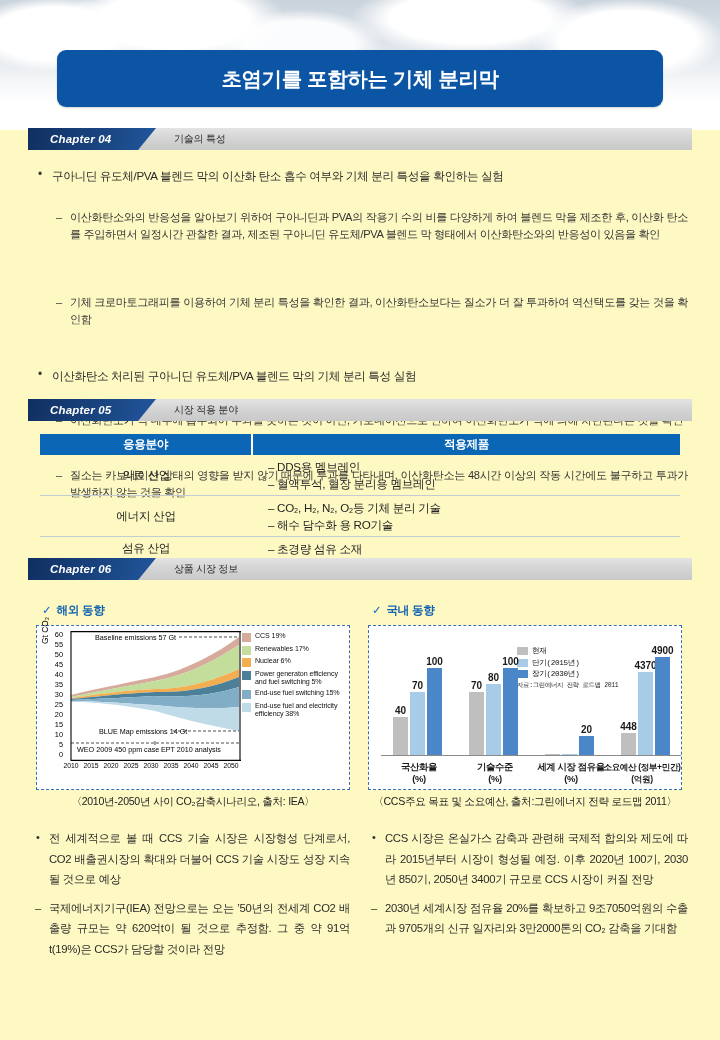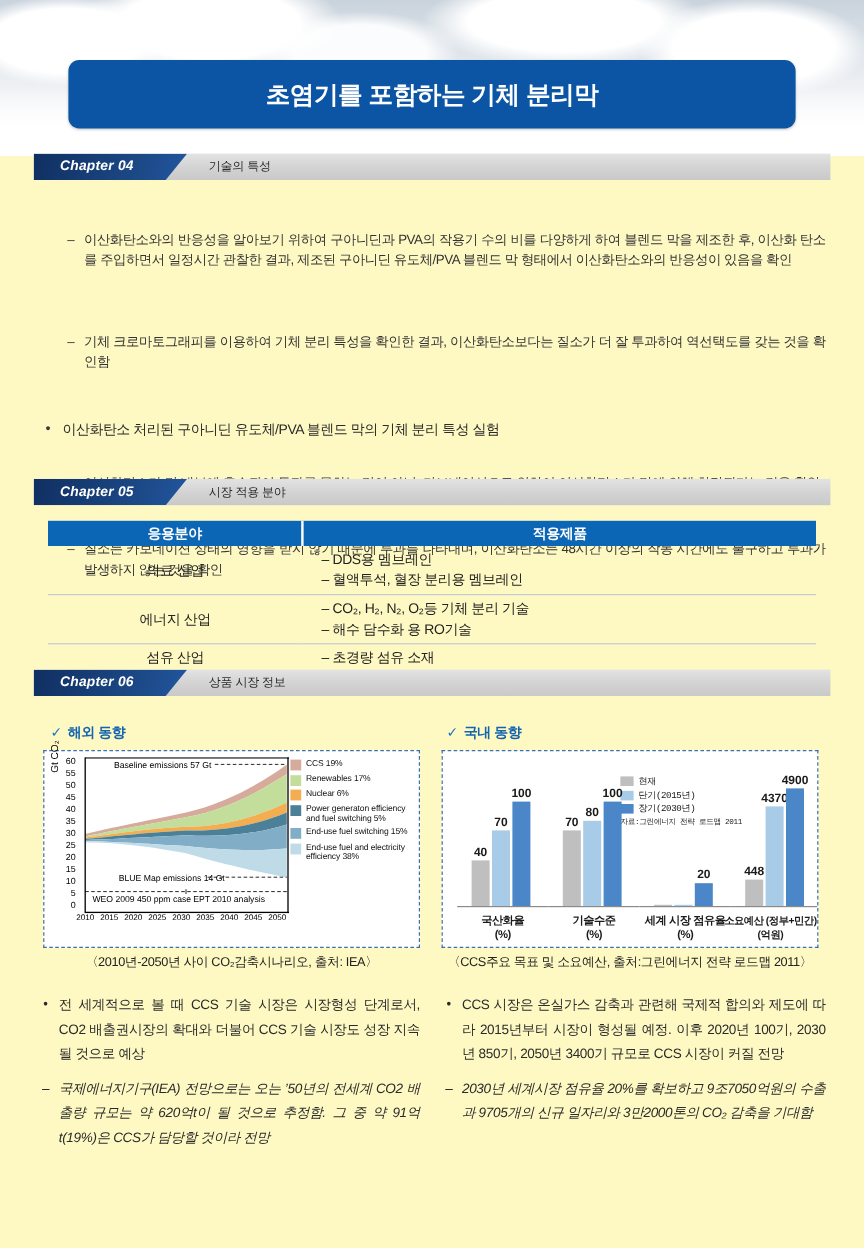--- a/index.html
+++ b/index.html
@@ -216,21 +216,21 @@
   
   .col-txt { position: absolute; font-size: 11.3px; color: #2b2b2b; letter-spacing: -0.3px; }
   .col-txt .b1 {
     position: relative; padding-left: 15px; line-height: 20.5px; text-align: justify;
     margin-bottom: 8px;
   }
   .col-txt .b1::before {
     content: "•"; position: absolute; left: 2px; top: -1px; font-size: 11px;
   }
   .col-txt .b2 {
-    position: relative; padding-left: 15px; line-height: 20.5px; text-align: justify; font-style: italic;
+    position: relative; padding-left: 15px; line-height: 20.5px; text-align: justify;
   }
   .col-txt .b2::before { content: "–"; position: absolute; left: 1px; top: 0; }
 </style>
 </head>
 <body>
 
 <div class="page">
 
   <div class="cloud-band"></div>
 
@@ -238,20 +238,21 @@
     <span class="title-text">초염기를 포함하는 기체 분리막</span>
   </div>
 
   <div class="chapter" style="top:128px">
     <div class="tag">
       <span>Chapter 04</span>
     </div>
     <div class="chap-title">기술의 특성</div>
   </div>
 
+  <div class="txt lvl1" style="left:36px; top:167px; width:650px">구아니딘 유도체/PVA 블렌드 막의 이산화 탄소 흡수 여부와 기체 분리 특성을 확인하는 실험</div>
 
   <div class="txt lvl2" style="left:56px; top:192px; width:632px">이산화탄소와의 반응성을 알아보기 위하여 구아니딘과 PVA의 작용기 수의 비를 다양하게 하여 블렌드 막을 제조한 후, 이산화 탄소를 주입하면서 일정시간 관찰한 결과, 제조된 구아니딘 유도체/PVA 블렌드 막 형태에서 이산화탄소와의 반응성이 있음을 확인</div>
 
   <div class="txt lvl2" style="left:56px; top:244px; width:632px">기체 크로마토그래피를 이용하여 기체 분리 특성을 확인한 결과, 이산화탄소보다는 질소가 더 잘 투과하여 역선택도를 갖는 것을 확인함</div>
 
   <div class="txt lvl1" style="left:36px; top:284px; width:650px">이산화탄소 처리된 구아니딘 유도체/PVA 블렌드 막의 기체 분리 특성 실험</div>
 
   <div class="txt lvl2" style="left:56px; top:312px; width:632px">이산화탄소가 막 내부에 흡수되어 투과를 못하는 것이 아닌, 카보네이션으로 인하여 이산화탄소가 막에 의해 차단된다는 것을 확인</div>
 
   <div class="txt lvl2" style="left:56px; top:350px; width:632px">질소는 카보네이션 상태의 영향을 받지 않기 때문에 투과를 나타내며, 이산화탄소는 48시간 이상의 작동 시간에도 불구하고 투과가 발생하지 않는 것을 확인</div>

